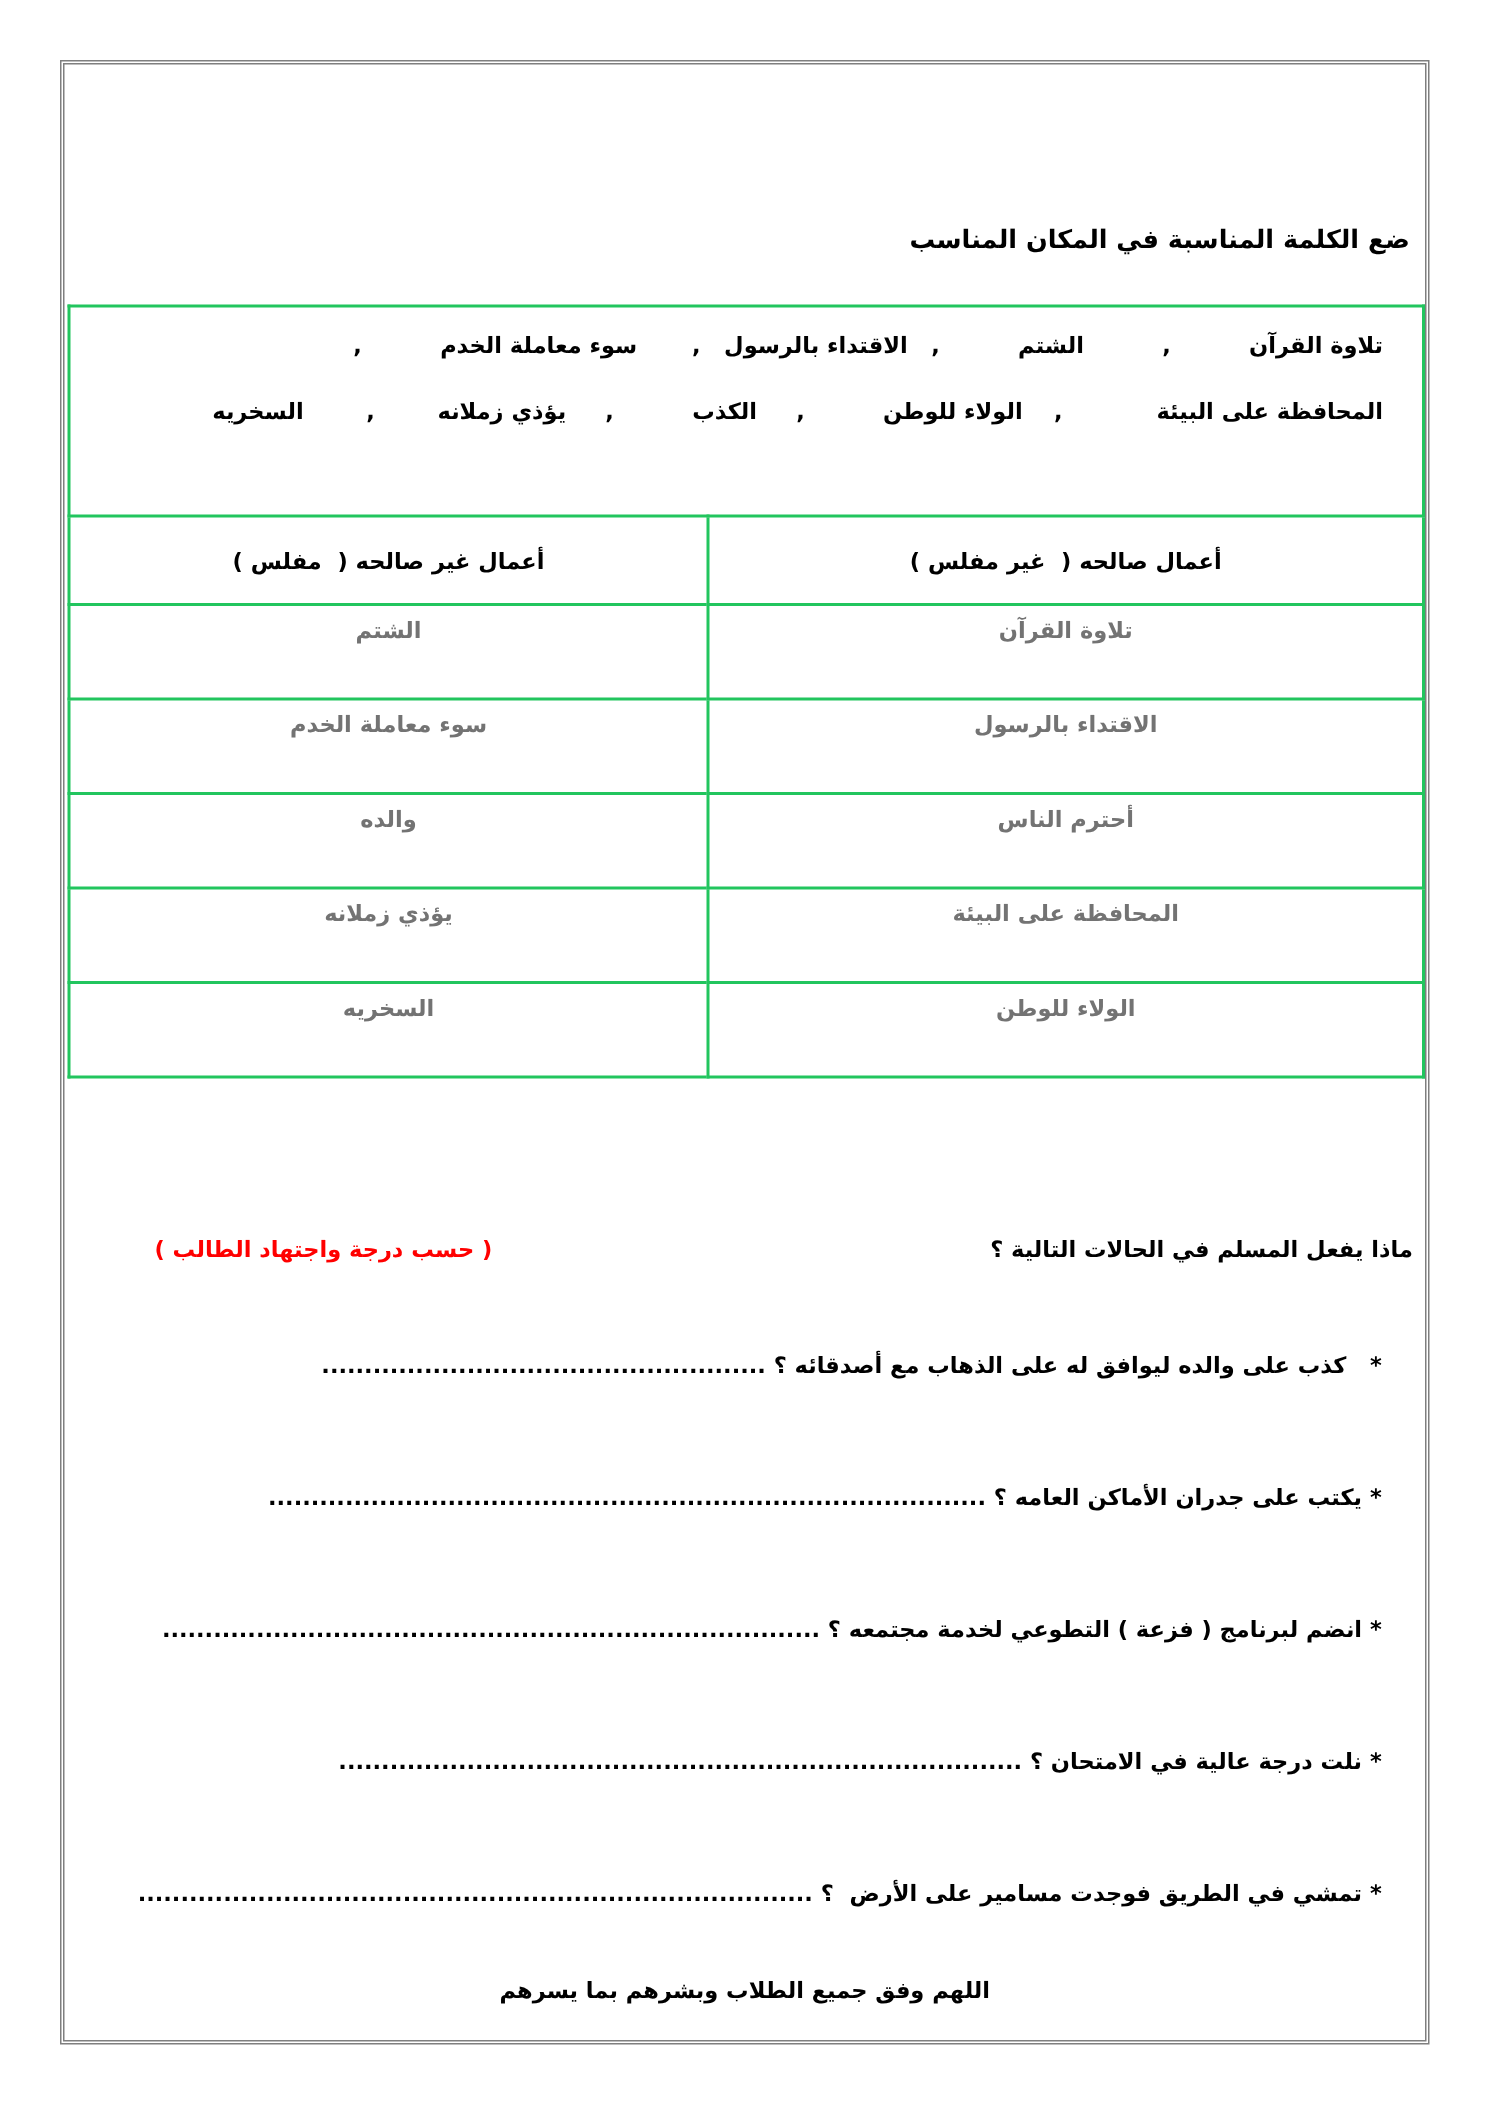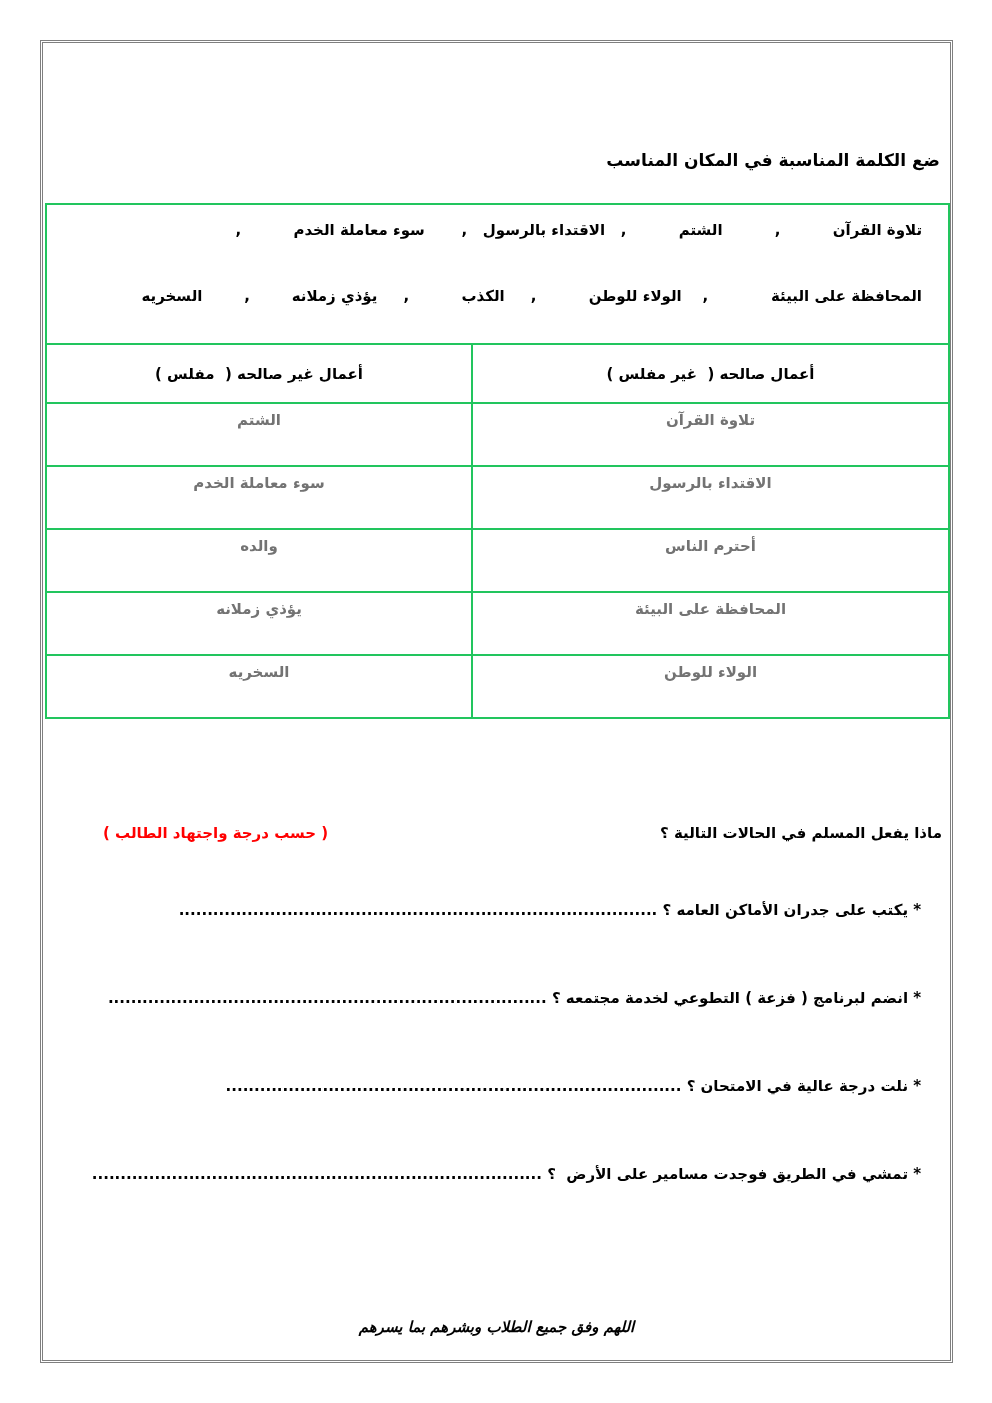--- a/index.html
+++ b/index.html
@@ -21,21 +21,21 @@
     border-collapse:collapse; direction:rtl; table-layout:fixed;
   }
   .bank-table td { border:2px solid #22c55e; }
   .col-right { width:477px; }
   .col-left  { width:426px; }
   .bank-cell {
     height:140px; padding:16px 26px 0 10px;
     text-align:right; vertical-align:top; font-size:15px;
   }
   .bank-line { white-space:pre-wrap; }
-  .bank-line-2 { margin-top:48px; }
+  .bank-line-2 { margin-top:26px; }
   .hdr-cell {
     height:59px; text-align:center; vertical-align:middle;
     font-size:15px; white-space:pre-wrap;
   }
   .data-cell {
     height:63px; text-align:center; vertical-align:top; padding-top:7px;
     font-size:15px; color:#737373;
   }
   .questions {
     position:absolute; left:45px; top:824px; width:903px;
@@ -48,21 +48,21 @@
   .q-note { color:#FF0000; }
   .q-item {
     padding-right:6px; margin-bottom:19px; line-height:23px;
     white-space:pre-wrap; text-align:right;
   }
   .q-marker { display:inline; }
   .q-text { display:inline; }
   .q-dots { display:inline; letter-spacing:0.5px; }
   .footer {
     position:absolute; left:45px; top:1318px; width:903px;
-    text-align:center; font-size:15px; direction:rtl;font-style:italic;
+    text-align:center; font-size:15px; direction:rtl;
   }
 </style>
 </head>
 <body>
 
 <div class="page-frame"></div>
 
 <div class="doc-title">ضع الكلمة المناسبة في المكان المناسب</div>
 
 <table class="bank-table">
@@ -104,20 +104,23 @@
 </tbody>
   </table>
 
 <div class="questions">
   <div class="q-head">
     <span>ماذا يفعل المسلم في الحالات التالية ؟</span>
     <span class="q-note">( حسب درجة واجتهاد الطالب )</span>
   </div>
 
   <div class="q-item">
+    <span class="q-marker">*</span><span class="q-text">   كذب على والده ليوافق له على الذهاب مع أصدقائه ؟ </span><span class="q-dots">....................................................</span>
+  </div>
+  <div class="q-item">
     <span class="q-marker">*</span><span class="q-text"> يكتب على جدران الأماكن العامه ؟ </span><span class="q-dots">....................................................................................</span>
   </div>
   <div class="q-item">
     <span class="q-marker">*</span><span class="q-text"> انضم لبرنامج ( فزعة ) التطوعي لخدمة مجتمعه ؟ </span><span class="q-dots">.............................................................................</span>
   </div>
   <div class="q-item">
     <span class="q-marker">*</span><span class="q-text"> نلت درجة عالية في الامتحان ؟ </span><span class="q-dots">................................................................................</span>
   </div>
   <div class="q-item">
     <span class="q-marker">*</span><span class="q-text"> تمشي في الطريق فوجدت مسامير على الأرض  ؟ </span><span class="q-dots">...............................................................................</span>

